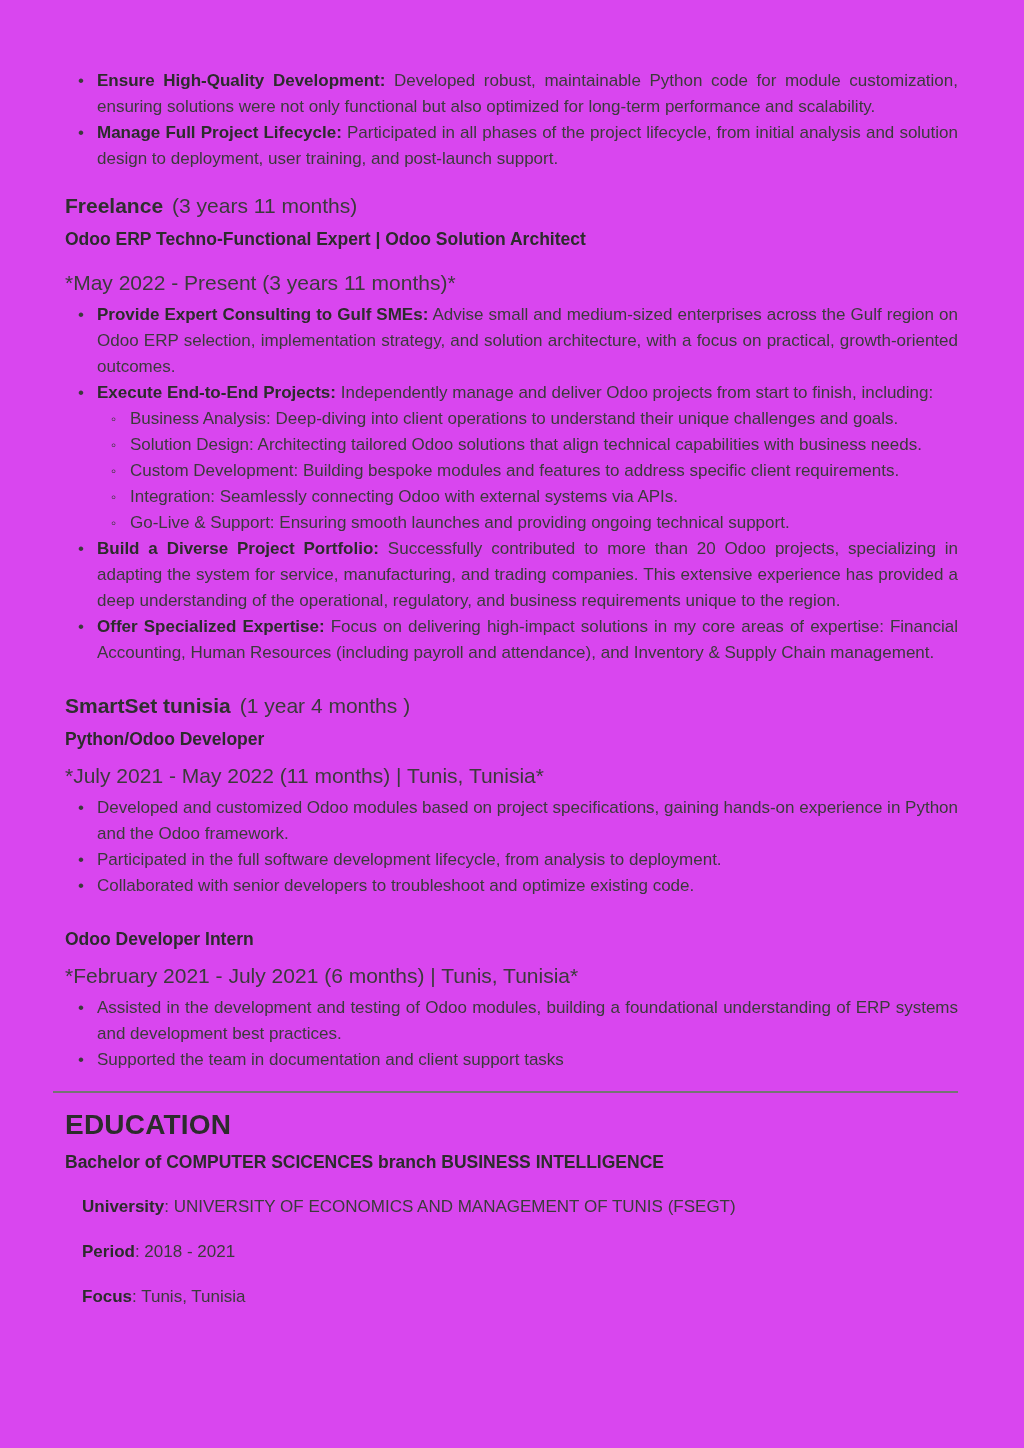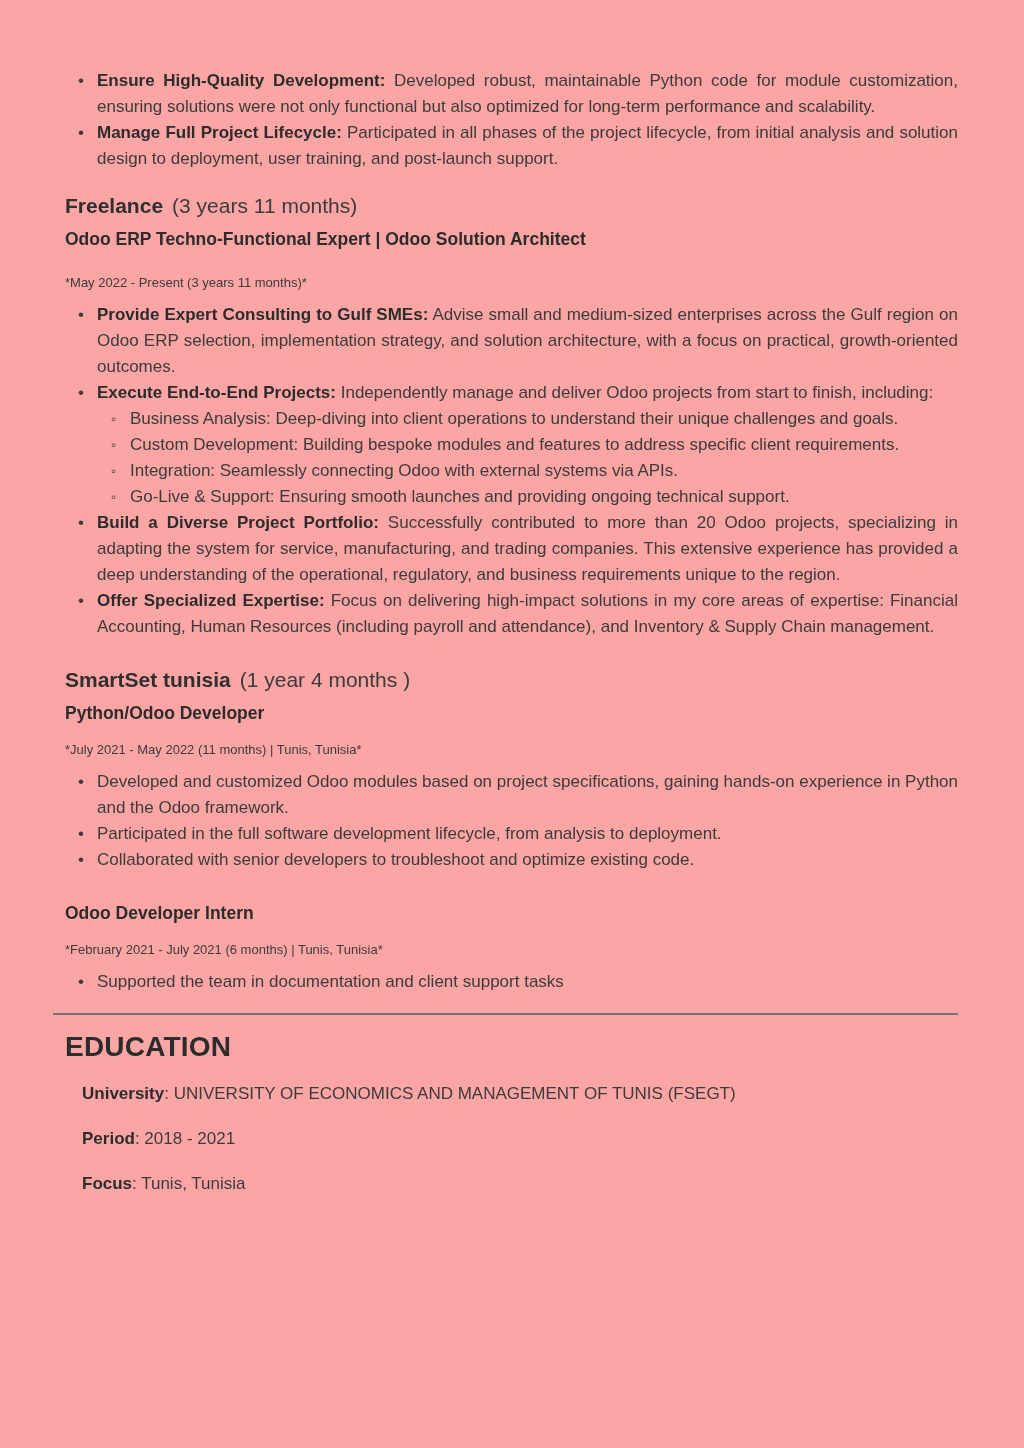--- a/index.html
+++ b/index.html
@@ -13,21 +13,21 @@
     overflow: hidden;
     font-family: "Liberation Sans", sans-serif;
     color: #3b3b3b;
     -webkit-font-smoothing: antialiased;
   }
   .page {
     box-sizing: border-box;
     width: 1024px;
     height: 1448px;
     padding: 68px 66px 40px 65px;
-    background: #fca5a5;
+    background: #d946ef;
   }
   strong, b { color: #2c2c2c; }
 
   
   .ul { margin: 0; padding: 0; }
   .li {
     display: flex;
     align-items: flex-start;
     font-size: 17px;
     line-height: 26px;
@@ -64,21 +64,21 @@
   .company .duration { font-weight: 400; color: #3b3b3b; margin-left: 9px; }
   .role {
     margin: 7px 0 0 0;
     font-size: 17.5px;
     line-height: 24px;
     font-weight: 700;
     color: #2c2c2c;
   }
   .dates {
     margin: 19px 0 6px 0;
-    font-size: 13px;
+    font-size: 21px;
     line-height: 26px;
     color: #3b3b3b;
   }
   .dates.tight { margin-top: 12px; }
 
   .gap-lg { margin-top: 26px; }
 
   
   .divider {
     border: none;
@@ -133,20 +133,23 @@
         <span class="li-text"><strong>Provide Expert Consulting to Gulf SMEs:</strong> <span>Advise small and medium-sized enterprises across the Gulf region on Odoo ERP selection, implementation strategy, and solution architecture, with a focus on practical, growth-oriented outcomes.</span></span>
       </div>
       <div class="li">
         <span class="li-text"><strong>Execute End-to-End Projects:</strong> <span>Independently manage and deliver Odoo projects from start to finish, including:</span></span>
       </div>
 
       <div class="li sub">
         <span class="li-text">Business Analysis: Deep-diving into client operations to understand their unique challenges and goals.</span>
       </div>
       <div class="li sub">
+        <span class="li-text">Solution Design: Architecting tailored Odoo solutions that align technical capabilities with business needs.</span>
+      </div>
+      <div class="li sub">
         <span class="li-text">Custom Development: Building bespoke modules and features to address specific client requirements.</span>
       </div>
       <div class="li sub">
         <span class="li-text">Integration: Seamlessly connecting Odoo with external systems via APIs.</span>
       </div>
       <div class="li sub">
         <span class="li-text">Go-Live &amp; Support: Ensuring smooth launches and providing ongoing technical support.</span>
       </div>
 
       <div class="li">
@@ -175,27 +178,31 @@
       </div>
     </div>
   </section>
 
   <section>
     <h3 class="role" style="margin-top:28px;">Odoo Developer Intern</h3>
     <p class="dates tight">*February 2021 - July 2021 (6 months) | Tunis, Tunisia*</p>
 
     <div class="ul">
       <div class="li">
+        <span class="li-text">Assisted in the development and testing of Odoo modules, building a foundational understanding of ERP systems and development best practices.</span>
+      </div>
+      <div class="li">
         <span class="li-text">Supported the team in documentation and client support tasks</span>
       </div>
     </div>
   </section>
 
   <hr class="divider">
 
   <section>
     <h1 class="edu-heading">EDUCATION</h1>
+    <p class="edu-degree">Bachelor of COMPUTER SCICENCES branch BUSINESS INTELLIGENCE</p>
     <p class="edu-line"><strong>University</strong><span>: UNIVERSITY OF ECONOMICS AND MANAGEMENT OF TUNIS (FSEGT)</span></p>
     <p class="edu-line"><strong>Period</strong><span>: 2018 - 2021</span></p>
     <p class="edu-line"><strong>Focus</strong><span>: Tunis, Tunisia</span></p>
   </section>
 
 </div>
 
 </body></html>

